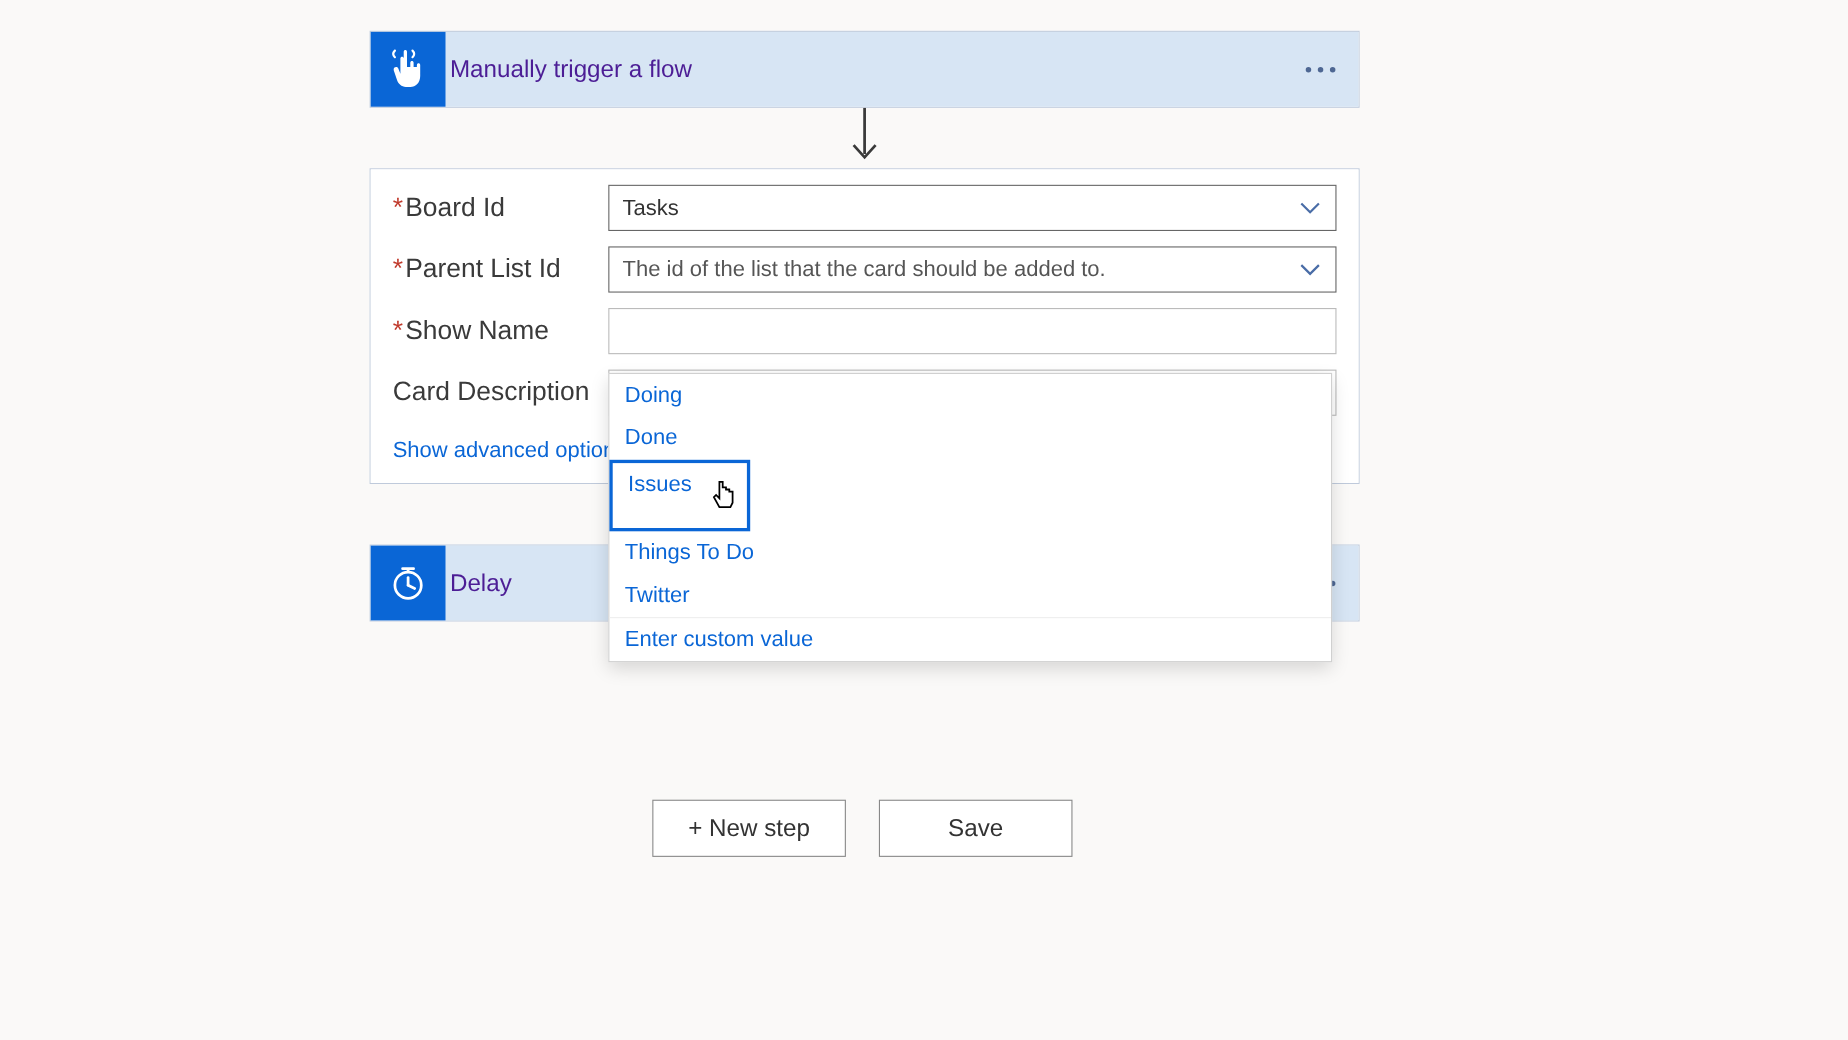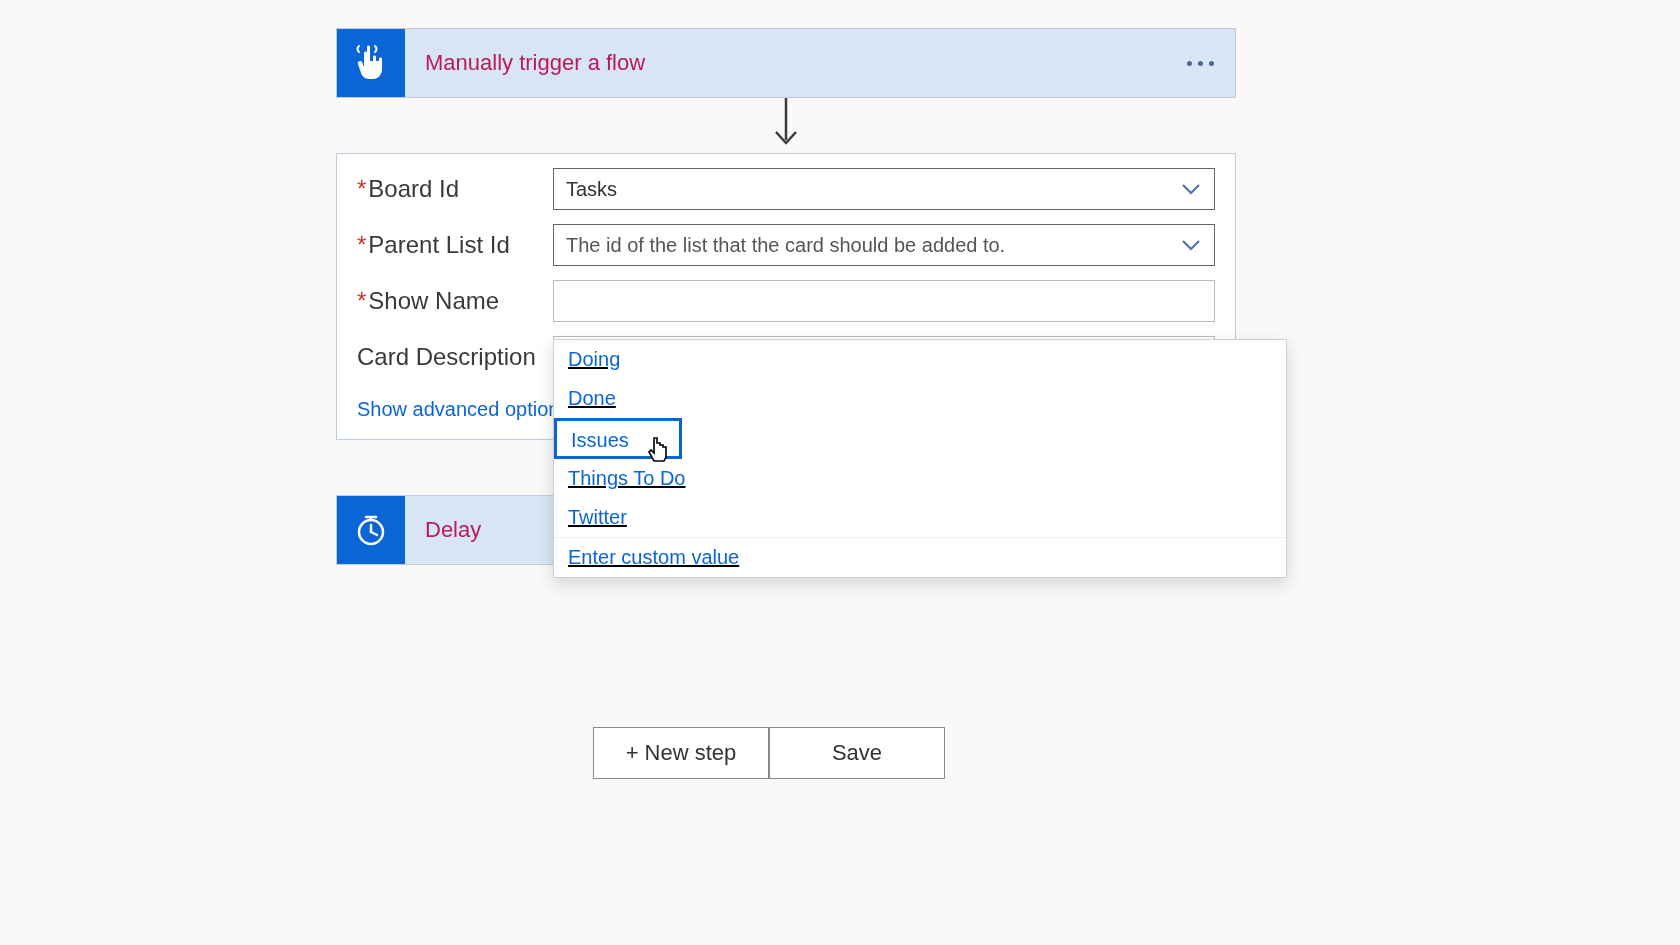--- a/index.html
+++ b/index.html
@@ -36,22 +36,22 @@
     width: 68px;
     height: 68px;
     display: flex;
     align-items: center;
     justify-content: center;
     flex-shrink: 0;
   }
   .icon-blue { background: #0a66d6; }
   .step-title {
     font-size: 22px;
-    color: #be185d;
-    padding-left: 20px;
+    color: #4c1d95;
+    padding-left: 4px;
     flex: 1;
   }
   .step-menu {
     width: 50px;
     height: 40px;
     display: flex;
     align-items: center;
     justify-content: center;
     margin-right: 10px;
   }
@@ -121,48 +121,48 @@
     height: 55px;
     display: flex;
     align-items: center;
     justify-content: center;
     position: relative;
   }
   .dropdown-panel {
     position: absolute;
     left: 553px;
     top: 339px;
-    width: 734px;
+    width: 658px;
     background: #fff;
     border: 1px solid #d0d0d0;
     box-shadow: 0 6px 16px rgba(0,0,0,0.15);
     z-index: 50;
-    text-decoration: underline;
   }
   .dropdown-item {
     padding: 8px 14px;
     font-size: 20px;
     color: #0a66d6;
     cursor: pointer;
   }
   .highlight-wrap {
     padding: 0 0 0 0;
   }
   .issues-box {
     border: 3px solid #0a66d6;
     display: inline-block;
-    padding: 8px 50px 4px 14px;
+    padding: 8px 50px 28px 14px;
     margin-left: 0;
     position: relative;
   }
   .footer-buttons {
     position: absolute;
     left: 593px;
     top: 727px;
     display: flex;
+    gap: 30px;
   }
   .btn {
     height: 52px;
     min-width: 176px;
     padding: 0 28px;
     border: 1px solid #888;
     background: #fff;
     font-size: 22px;
     color: #333;
     display: flex;

